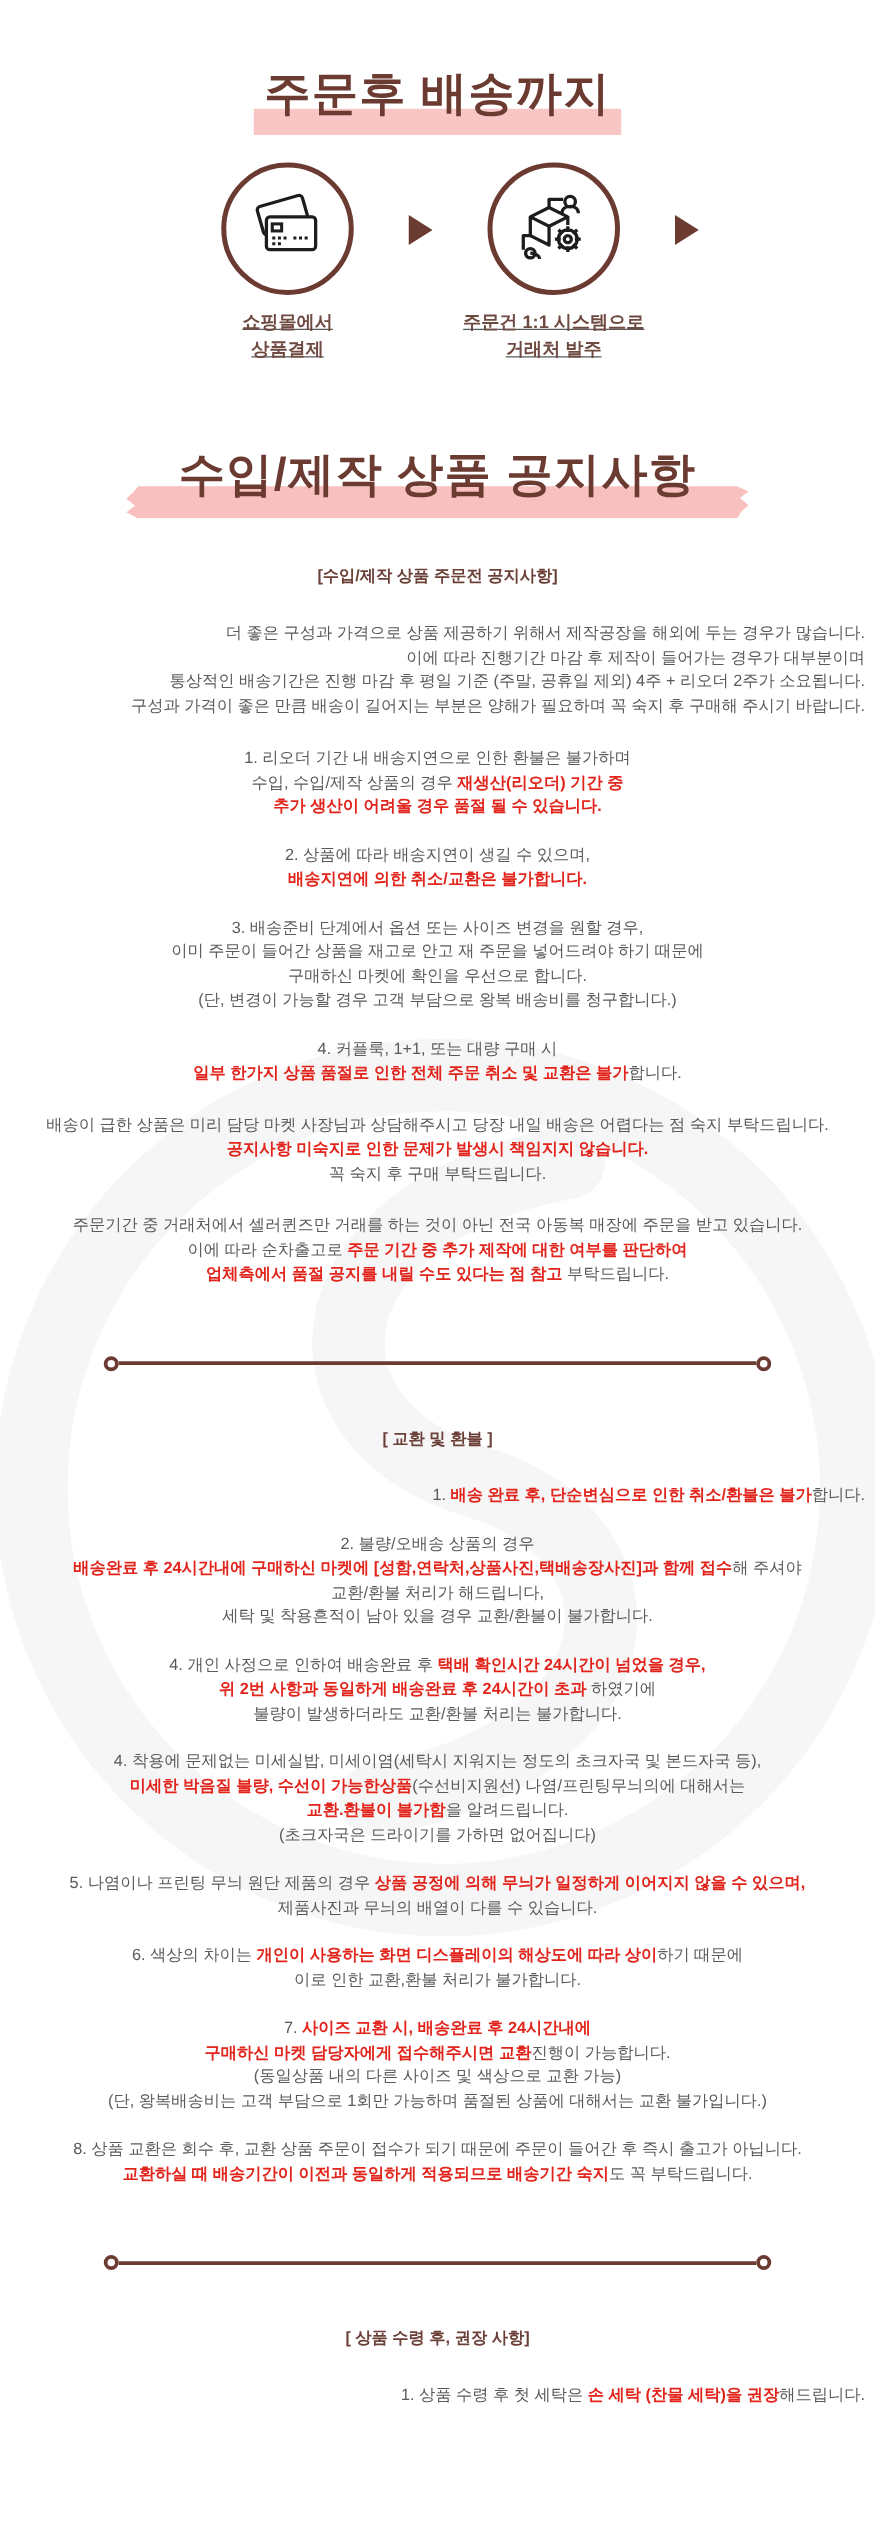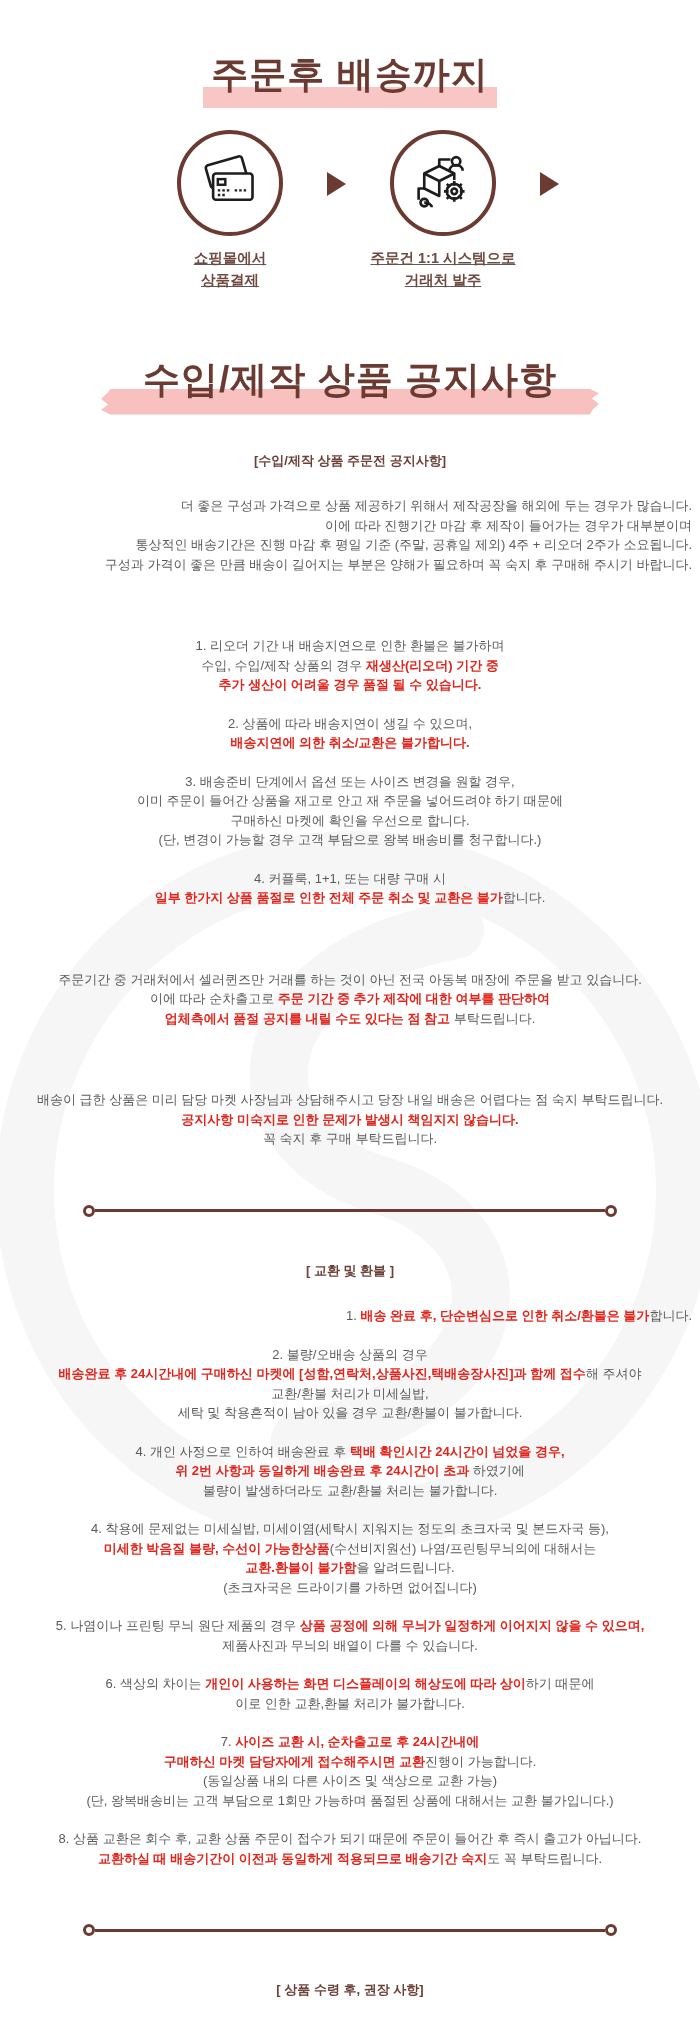--- a/index.html
+++ b/index.html
@@ -41,21 +41,21 @@
     border-left:19px solid #6b3a31;
   }
   .step-label { margin-top:12px; font-size:14.5px; font-weight:700; color:#6e4a41; line-height:1.5; }
 
   
   .notice { width:684px; margin:0 auto; text-align:center; font-size:13px; line-height:1.5; }
   .sec-h { font-size:13px; font-weight:700; color:#6b4038; margin:44px 0 26px; }
   .sec-h.first { margin-top:46px; }
   .block { margin-top:19px; color:#5a5a5a; }
   .block:first-child { margin-top:0;text-align:right; }
-  .block.xl { margin-top:62px; }
+  .block.xl { margin-top:22px; }
   .red { color:#e2251c; font-weight:700; }
 
   .divider { display:flex; align-items:center; width:534px; margin:56px auto 0; }
   .divider .dot { width:12px; height:12px; border:3px solid #6b3a31; border-radius:50%; background:#fff; flex:0 0 auto; }
   .divider .line { flex:1 1 auto; height:3px; background:#6b3a31; }
 </style>
 </head>
 <body>
 
 <div class="page">
@@ -141,41 +141,41 @@
     <main class="notice">
 
       <section>
         <h2 class="sec-h first">[수입/제작 상품 주문전 공지사항]</h2>
         <div>
             <p class="block"><span>더 좋은 구성과 가격으로 상품 제공하기 위해서 제작공장을 해외에 두는 경우가 많습니다.</span><br><span>이에 따라 진행기간 마감 후 제작이 들어가는 경우가 대부분이며</span><br><span>통상적인 배송기간은 진행 마감 후 평일 기준 (주말, 공휴일 제외) 4주 + 리오더 2주가 소요됩니다.</span><br><span>구성과 가격이 좋은 만큼 배송이 길어지는 부분은 양해가 필요하며 꼭 숙지 후 구매해 주시기 바랍니다.</span></p>
             <p class="block xl"><span>1. 리오더 기간 내 배송지연으로 인한 환불은 불가하며</span><br><span>수입, 수입/제작 상품의 경우 </span><span class="red">재생산(리오더) 기간 중</span><br><span class="red">추가 생산이 어려울 경우 품절 될 수 있습니다.</span></p>
             <p class="block"><span>2. 상품에 따라 배송지연이 생길 수 있으며,</span><br><span class="red">배송지연에 의한 취소/교환은 불가합니다.</span></p>
             <p class="block"><span>3. 배송준비 단계에서 옵션 또는 사이즈 변경을 원할 경우,</span><br><span>이미 주문이 들어간 상품을 재고로 안고 재 주문을 넣어드려야 하기 때문에</span><br><span>구매하신 마켓에 확인을 우선으로 합니다.</span><br><span>(단, 변경이 가능할 경우 고객 부담으로 왕복 배송비를 청구합니다.)</span></p>
             <p class="block"><span>4. 커플룩, 1+1, 또는 대량 구매 시</span><br><span class="red">일부 한가지 상품 품절로 인한 전체 주문 취소 및 교환은 불가</span><span>합니다.</span></p>
+            <p class="block xl"><span>배송이 급한 상품은 미리 담당 마켓 사장님과 상담해주시고 당장 내일 배송은 어렵다는 점 숙지 부탁드립니다.</span><br><span class="red">공지사항 미숙지로 인한 문제가 발생시 책임지지 않습니다.</span><br><span>꼭 숙지 후 구매 부탁드립니다.</span></p>
             <p class="block xl"><span>주문기간 중 거래처에서 셀러퀸즈만 거래를 하는 것이 아닌 전국 아동복 매장에 주문을 받고 있습니다.</span><br><span>이에 따라 순차출고로 </span><span class="red">주문 기간 중 추가 제작에 대한 여부를 판단하여</span><br><span class="red">업체측에서 품절 공지를 내릴 수도 있다는 점 참고</span><span> 부탁드립니다.</span></p>
-            <p class="block xl"><span>배송이 급한 상품은 미리 담당 마켓 사장님과 상담해주시고 당장 내일 배송은 어렵다는 점 숙지 부탁드립니다.</span><br><span class="red">공지사항 미숙지로 인한 문제가 발생시 책임지지 않습니다.</span><br><span>꼭 숙지 후 구매 부탁드립니다.</span></p>
           </div>
       </section>
 
       <div class="divider">
         <span class="dot"></span>
           <span class="line"></span>
           <span class="dot"></span>
       </div>
 
       <section>
         <h2 class="sec-h">[ 교환 및 환불 ]</h2>
         <div>
             <p class="block"><span>1. </span><span class="red">배송 완료 후, 단순변심으로 인한 취소/환불은 불가</span><span>합니다.</span></p>
-            <p class="block"><span>2. 불량/오배송 상품의 경우</span><br><span class="red">배송완료 후 24시간내에 구매하신 마켓에 [성함,연락처,상품사진,택배송장사진]과 함께 접수</span><span>해 주셔야</span><br><span>교환/환불 처리가 미세실밥,</span><br><span>세탁 및 착용흔적이 남아 있을 경우 교환/환불이 불가합니다.</span></p>
+            <p class="block"><span>2. 불량/오배송 상품의 경우</span><br><span class="red">배송완료 후 24시간내에 구매하신 마켓에 [성함,연락처,상품사진,택배송장사진]과 함께 접수</span><span>해 주셔야</span><br><span>교환/환불 처리가 해드립니다,</span><br><span>세탁 및 착용흔적이 남아 있을 경우 교환/환불이 불가합니다.</span></p>
             <p class="block"><span>4. 개인 사정으로 인하여 배송완료 후 </span><span class="red">택배 확인시간 24시간이 넘었을 경우,</span><br><span class="red">위 2번 사항과 동일하게 배송완료 후 24시간이 초과</span><span> 하였기에</span><br><span>불량이 발생하더라도 교환/환불 처리는 불가합니다.</span></p>
             <p class="block"><span>4. 착용에 문제없는 미세실밥, 미세이염(세탁시 지워지는 정도의 초크자국 및 본드자국 등),</span><br><span class="red">미세한 박음질 불량, 수선이 가능한상품</span><span>(수선비지원선) 나염/프린팅무늬의에 대해서는</span><br><span class="red">교환.환불이 불가함</span><span>을 알려드립니다.</span><br><span>(초크자국은 드라이기를 가하면 없어집니다)</span></p>
             <p class="block"><span>5. 나염이나 프린팅 무늬 원단 제품의 경우 </span><span class="red">상품 공정에 의해 무늬가 일정하게 이어지지 않을 수 있으며,</span><br><span>제품사진과 무늬의 배열이 다를 수 있습니다.</span></p>
             <p class="block"><span>6. 색상의 차이는 </span><span class="red">개인이 사용하는 화면 디스플레이의 해상도에 따라 상이</span><span>하기 때문에</span><br><span>이로 인한 교환,환불 처리가 불가합니다.</span></p>
-            <p class="block"><span>7. </span><span class="red">사이즈 교환 시, 순차출고로 후 24시간내에</span><br><span class="red">구매하신 마켓 담당자에게 접수해주시면 교환</span><span>진행이 가능합니다.</span><br><span>(동일상품 내의 다른 사이즈 및 색상으로 교환 가능)</span><br><span>(단, 왕복배송비는 고객 부담으로 1회만 가능하며 품절된 상품에 대해서는 교환 불가입니다.)</span></p>
+            <p class="block"><span>7. </span><span class="red">사이즈 교환 시, 배송완료 후 24시간내에</span><br><span class="red">구매하신 마켓 담당자에게 접수해주시면 교환</span><span>진행이 가능합니다.</span><br><span>(동일상품 내의 다른 사이즈 및 색상으로 교환 가능)</span><br><span>(단, 왕복배송비는 고객 부담으로 1회만 가능하며 품절된 상품에 대해서는 교환 불가입니다.)</span></p>
             <p class="block"><span>8. 상품 교환은 회수 후, 교환 상품 주문이 접수가 되기 때문에 주문이 들어간 후 즉시 출고가 아닙니다.</span><br><span class="red">교환하실 때 배송기간이 이전과 동일하게 적용되므로 배송기간 숙지</span><span>도 꼭 부탁드립니다.</span></p>
           </div>
       </section>
 
       <div class="divider">
         <span class="dot"></span>
           <span class="line"></span>
           <span class="dot"></span>
       </div>
 

